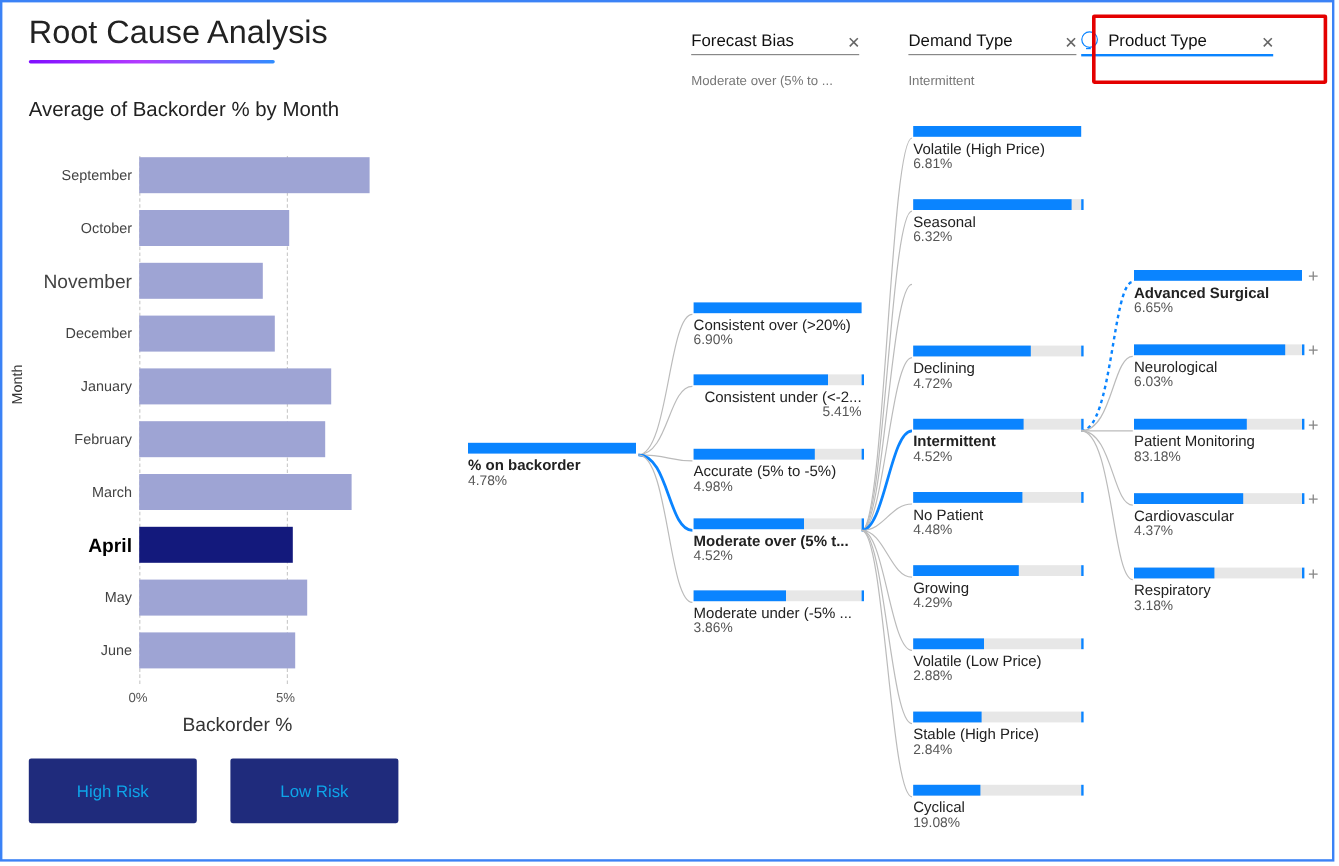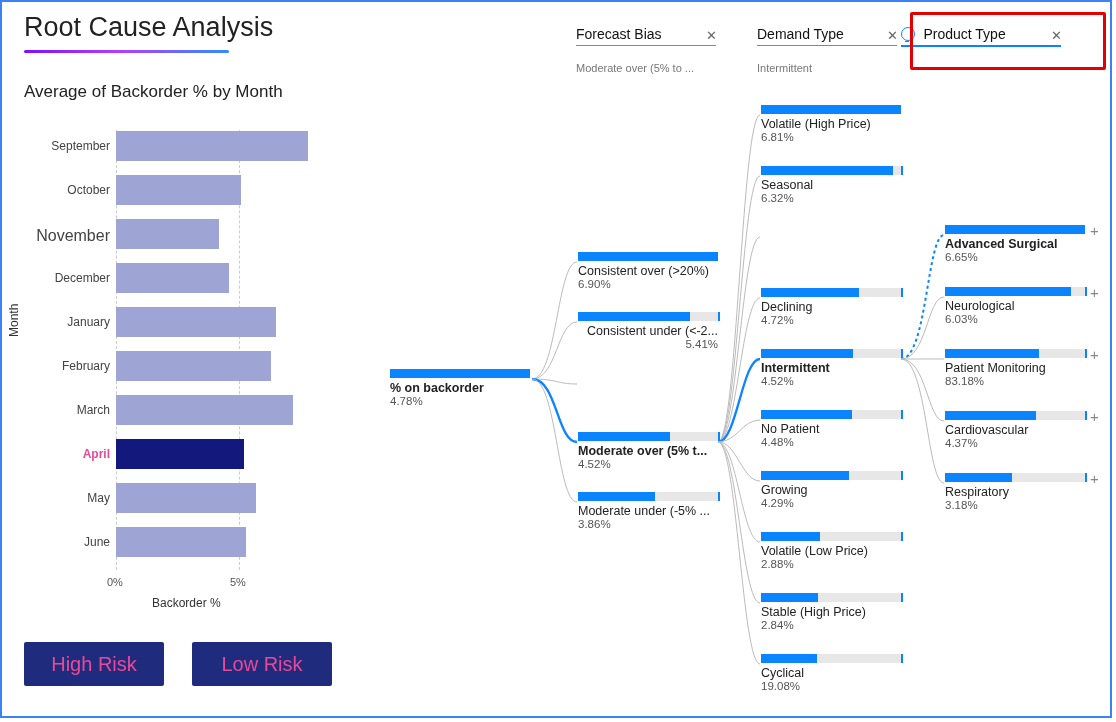--- a/index.html
+++ b/index.html
@@ -7,27 +7,27 @@
 
   
   .page-title { position:absolute; left:22px; top:10px; font-size:27px; font-weight:300; }
   .title-rule { position:absolute; left:22px; top:48px; width:205px; height:3px; border-radius:2px;
     background:linear-gradient(90deg,#7f0fff 0%, #b33bff 45%, #2f8dff 100%); }
 
   
   .left-chart-title { position:absolute; left:22px; top:80px; font-size:17px; font-weight:300; color:#222;}
   #bar-chart { position:absolute; left:22px; top:125px; width:300px; height:450px; }
   .axis-title-y { position:absolute; left:5px; top:335px; font-size:12px; color:#333; transform:rotate(-90deg); transform-origin:left top;}
-  .axis-title-x { position:absolute; left:150px; top:594px; font-size:12px; color:#333;}
+  .axis-title-x { position:absolute; left:150px; top:594px; font-size:16px; color:#333;}
   .tick-label { position:absolute; font-size:11px; color:#555; }
   .grid-line { position:absolute; width:0; border-left:1px dashed #ccc; height:440px; top:128px;}
 
   
-  .btn { position:absolute; bottom:30px; width:140px; height:44px; background:#1f2b7c; color:#ec4899;
-    display:flex; align-items:center; justify-content:center; font-size:20px; cursor:pointer; border-radius:2px;}
+  .btn { position:absolute; bottom:30px; width:140px; height:54px; background:#1f2b7c; color:#0ea5e9;
+    display:flex; align-items:center; justify-content:center; font-size:14px; cursor:pointer; border-radius:2px;}
   .btn.high { left:22px; }
   .btn.low  { left:190px; }
 
   
   .hdr { position:absolute; top:23px; width:140px; }
   .hdr .label { font-size:14px; color:#111; }
   .hdr .sub { font-size:11px; color:#777; margin-top:16px; white-space:nowrap; overflow:hidden; text-overflow:ellipsis;}
   .hdr .close { position:absolute; top:3px; font-size:13px; color:#666; cursor:pointer;}
   .hdr .rule { height:1px; background:#888; margin-top:2px;}
   .hdr.fb { left:574px; }  .hdr.fb .close { left:130px; }
@@ -80,21 +80,21 @@
       <div style="position: absolute; right: 214px; top: 100px; font-size: 16px; color: rgb(67, 67, 67); font-weight: 400;">November</div>
       <div style="position: absolute; left: 92px; top: 92px; height: 30px; width: 103.32px; background: rgb(158, 164, 212);"></div>
       <div style="position: absolute; right: 214px; top: 144px; font-size: 12px; color: rgb(67, 67, 67); font-weight: 400;">December</div>
       <div style="position: absolute; left: 92px; top: 136px; height: 30px; width: 113.16px; background: rgb(158, 164, 212);"></div>
       <div style="position: absolute; right: 214px; top: 188px; font-size: 12px; color: rgb(67, 67, 67); font-weight: 400;">January</div>
       <div style="position: absolute; left: 92px; top: 180px; height: 30px; width: 159.9px; background: rgb(158, 164, 212);"></div>
       <div style="position: absolute; right: 214px; top: 232px; font-size: 12px; color: rgb(67, 67, 67); font-weight: 400;">February</div>
       <div style="position: absolute; left: 92px; top: 224px; height: 30px; width: 154.98px; background: rgb(158, 164, 212);"></div>
       <div style="position: absolute; right: 214px; top: 276px; font-size: 12px; color: rgb(67, 67, 67); font-weight: 400;">March</div>
       <div style="position: absolute; left: 92px; top: 268px; height: 30px; width: 177.12px; background: rgb(158, 164, 212);"></div>
-      <div style="position: absolute; right: 214px; top: 320px; font-size: 12px; color: #ec4899; font-weight: 600;">April</div>
+      <div style="position: absolute; right: 214px; top: 320px; font-size: 16px; color: #000000; font-weight: 600;">April</div>
       <div style="position: absolute; left: 92px; top: 312px; height: 30px; width: 127.92px; background: rgb(19, 25, 124);"></div>
       <div style="position: absolute; right: 214px; top: 364px; font-size: 12px; color: rgb(67, 67, 67); font-weight: 400;">May</div>
       <div style="position: absolute; left: 92px; top: 356px; height: 30px; width: 140.22px; background: rgb(158, 164, 212);"></div>
       <div style="position: absolute; right: 214px; top: 408px; font-size: 12px; color: rgb(67, 67, 67); font-weight: 400;">June</div>
       <div style="position: absolute; left: 92px; top: 400px; height: 30px; width: 130.38px; background: rgb(158, 164, 212);"></div>
     </div>
 
   <div class="btn high">High Risk</div>
   <div class="btn low">Low Risk</div>
 
@@ -159,20 +159,28 @@
         <div class="pct">6.90%</div>
       </div>
       <div class="node" style="left: 196px; top: 310px; text-align: right;">
         <div class="bar">
           <div class="fill" style="width:80%"></div>
           <div class="side"></div>
         </div>
         <div class="name">Consistent under (&lt;-2...</div>
         <div class="pct">5.41%</div>
       </div>
+      <div class="node" style="left: 196px; top: 372px;">
+        <div class="bar">
+          <div class="fill" style="width:72%"></div>
+          <div class="side"></div>
+        </div>
+        <div class="name">Accurate (5% to -5%)</div>
+        <div class="pct">4.98%</div>
+      </div>
       <div class="node sel" style="left: 196px; top: 430px;">
         <div class="bar">
           <div class="fill" style="width:66%"></div>
           <div class="side"></div>
         </div>
         <div class="name">Moderate over (5% t...</div>
         <div class="pct">4.52%</div>
       </div>
       <div class="node" style="left: 196px; top: 490px;">
         <div class="bar">

